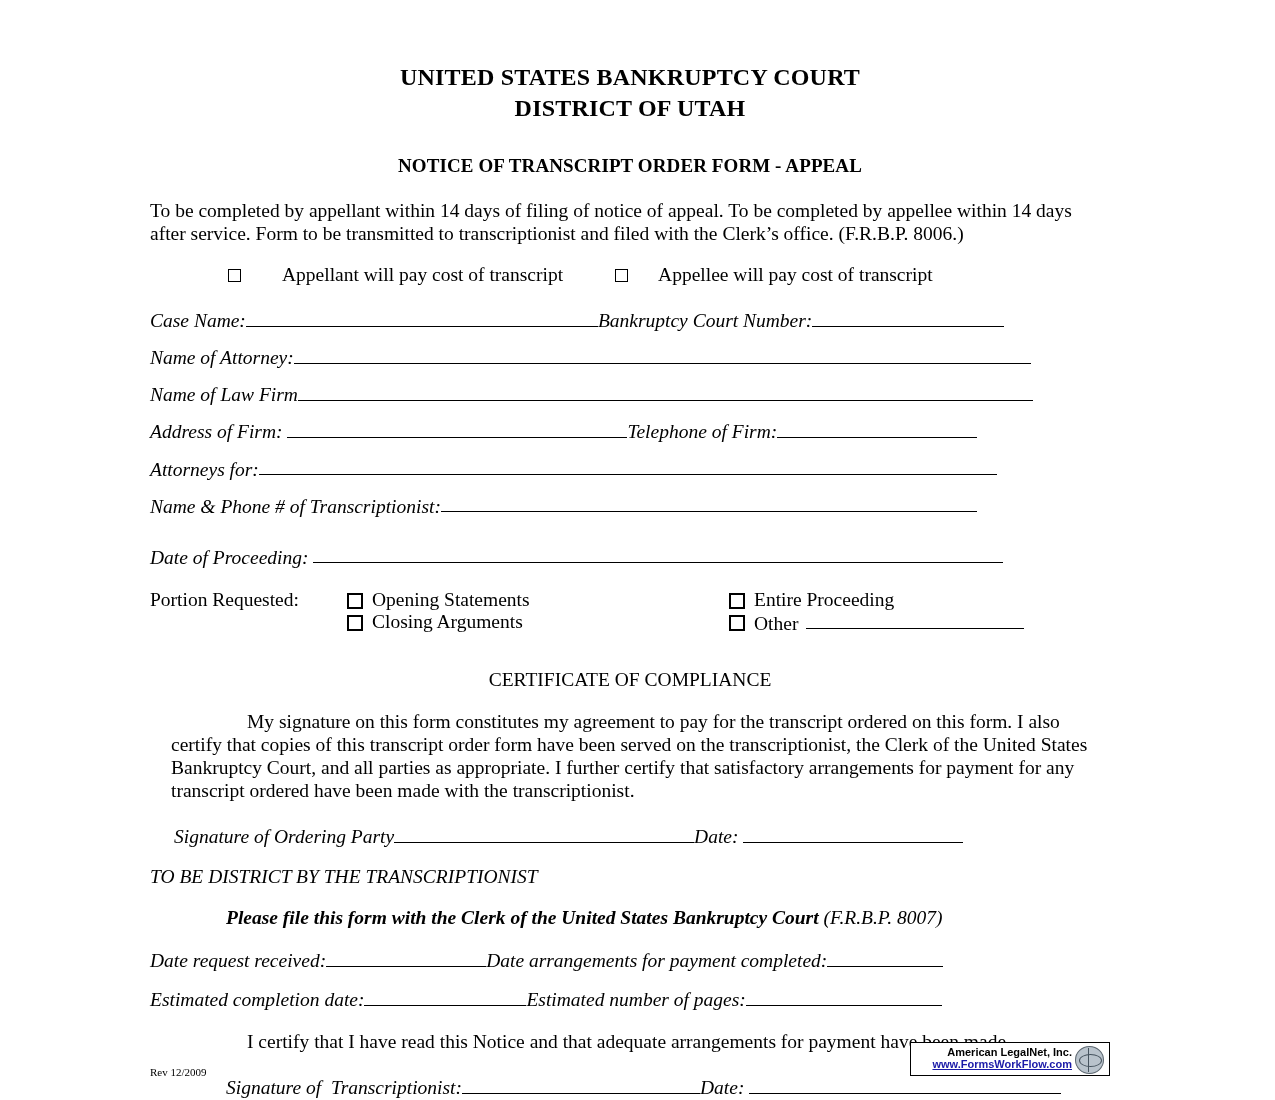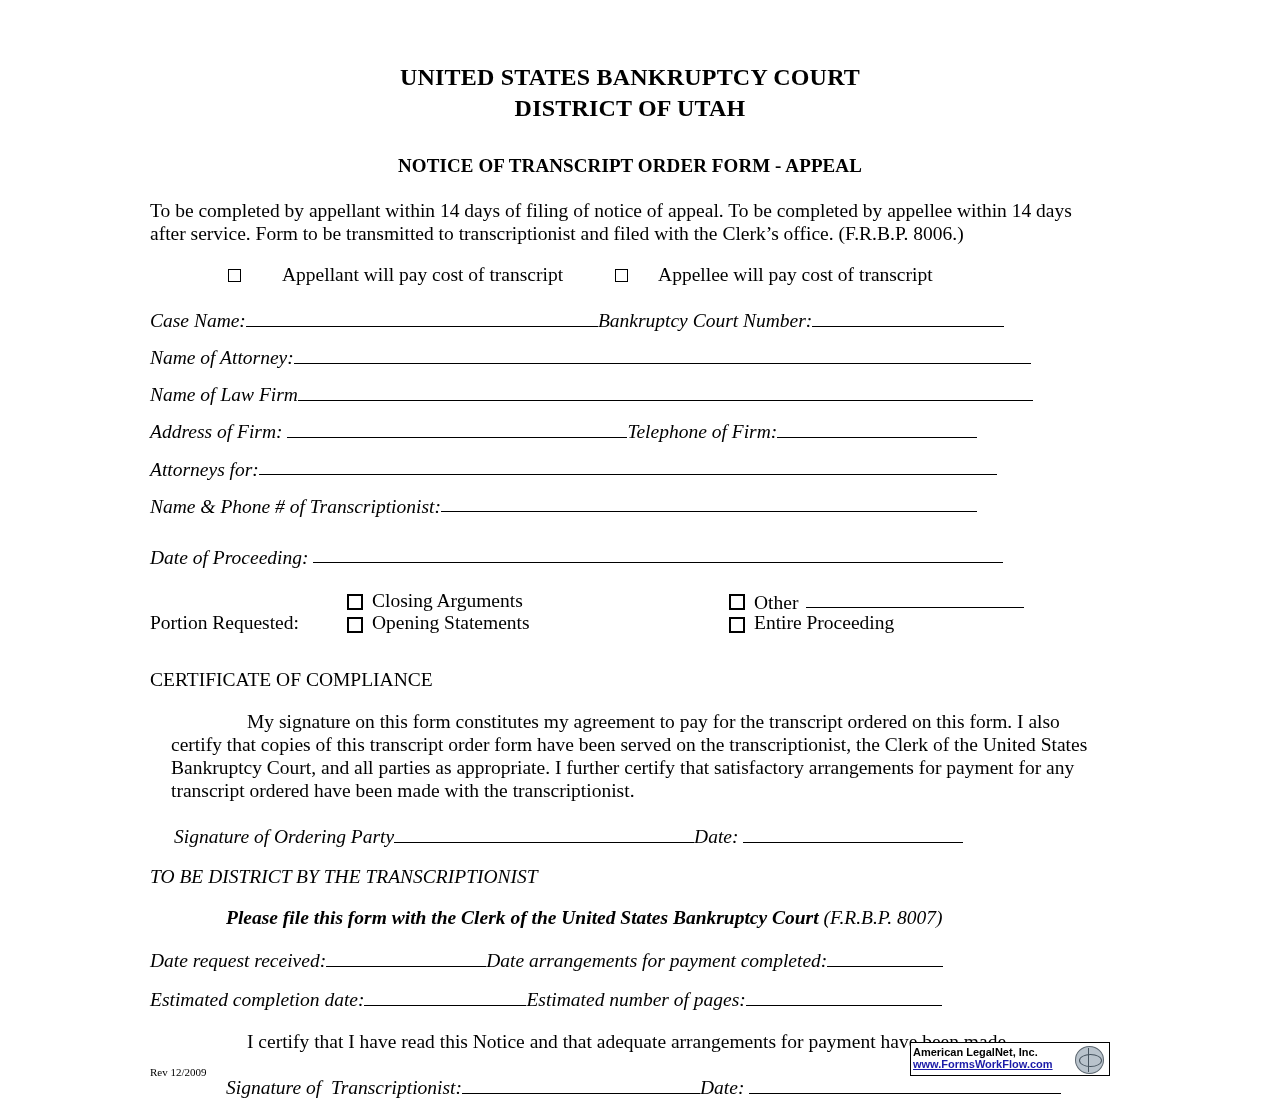--- a/index.html
+++ b/index.html
@@ -76,20 +76,21 @@
     font-style: italic;
   }
   .lbl { white-space: pre; }
   .rule {
     display: inline-block;
     border-bottom: 1px solid #000;
     vertical-align: baseline;
     height: 0.95em;
   }
   .section-heading {
+    text-align: center;
     font-size: 19.5px;
   }
   .body-para {
     font-size: 19.5px;
     line-height: 1.17;
     text-align: left;
     margin-left: 21px;
   }
   .indent { display: inline-block; width: 76px; }
   .bold { font-weight: bold; }
@@ -118,21 +119,21 @@
     width: 200px;
     height: 34px;
     border: 1px solid #000;
     background: #ffffff;
     display: flex;
     align-items: center;
     box-sizing: border-box;
   }
   .stamp-text {
     flex: 1;
-    text-align: left;
+    text-align: right;
     line-height: 1.08;
     padding-left: 2px;
   }
   .stamp-line1 {
     font-family: "Liberation Sans", sans-serif;
     font-weight: bold;
     font-size: 11px;
   }
   .stamp-line2 {
     font-family: "Liberation Sans", sans-serif;
@@ -255,33 +256,33 @@
 
     <div class="fieldline">
       <span class="lbl">Date of Proceeding: </span><span class="rule" style="width:690px"></span>
     </div>
 
     <div style="height:22px"></div>
 
     <table class="portion-table" cellspacing="0" cellpadding="0">
       <tbody>
           <tr>
+        <td class="pt-label" style="width:188px">Portion Requested:</td>
+        <td class="pt-cb"><span class="checkbox-bold"></span></td>
+        <td class="pt-text" style="width:348px">Opening Statements</td>
+        <td class="pt-cb"><span class="checkbox-bold"></span></td>
+        <td class="pt-text">Entire Proceeding</td>
+      </tr>
+      <tr>
         <td class="pt-label"></td>
         <td class="pt-cb"><span class="checkbox-bold"></span></td>
         <td class="pt-text">Closing Arguments</td>
         <td class="pt-cb"><span class="checkbox-bold"></span></td>
         <td class="pt-text" style="white-space:nowrap"><span>Other</span><span class="rule" style="width:218px;margin-left:8px"></span></td>
       </tr>
-      <tr>
-        <td class="pt-label" style="width:188px">Portion Requested:</td>
-        <td class="pt-cb"><span class="checkbox-bold"></span></td>
-        <td class="pt-text" style="width:348px">Opening Statements</td>
-        <td class="pt-cb"><span class="checkbox-bold"></span></td>
-        <td class="pt-text">Entire Proceeding</td>
-      </tr>
     </tbody>
       </table>
 
     <div style="height:36px"></div>
 
     <div class="section-heading">CERTIFICATE OF COMPLIANCE</div>
 
     <div style="height:20px"></div>
 
     <div class="body-para"><span class="indent"></span><span>My signature on this form constitutes my agreement to pay for the transcript ordered on this form.  I also certify that copies of this transcript order form have been served on the transcriptionist, the Clerk of the United States Bankruptcy Court, and all parties as appropriate.  I  further certify that satisfactory arrangements for payment for any transcript ordered have been made with the transcriptionist.</span></div>

